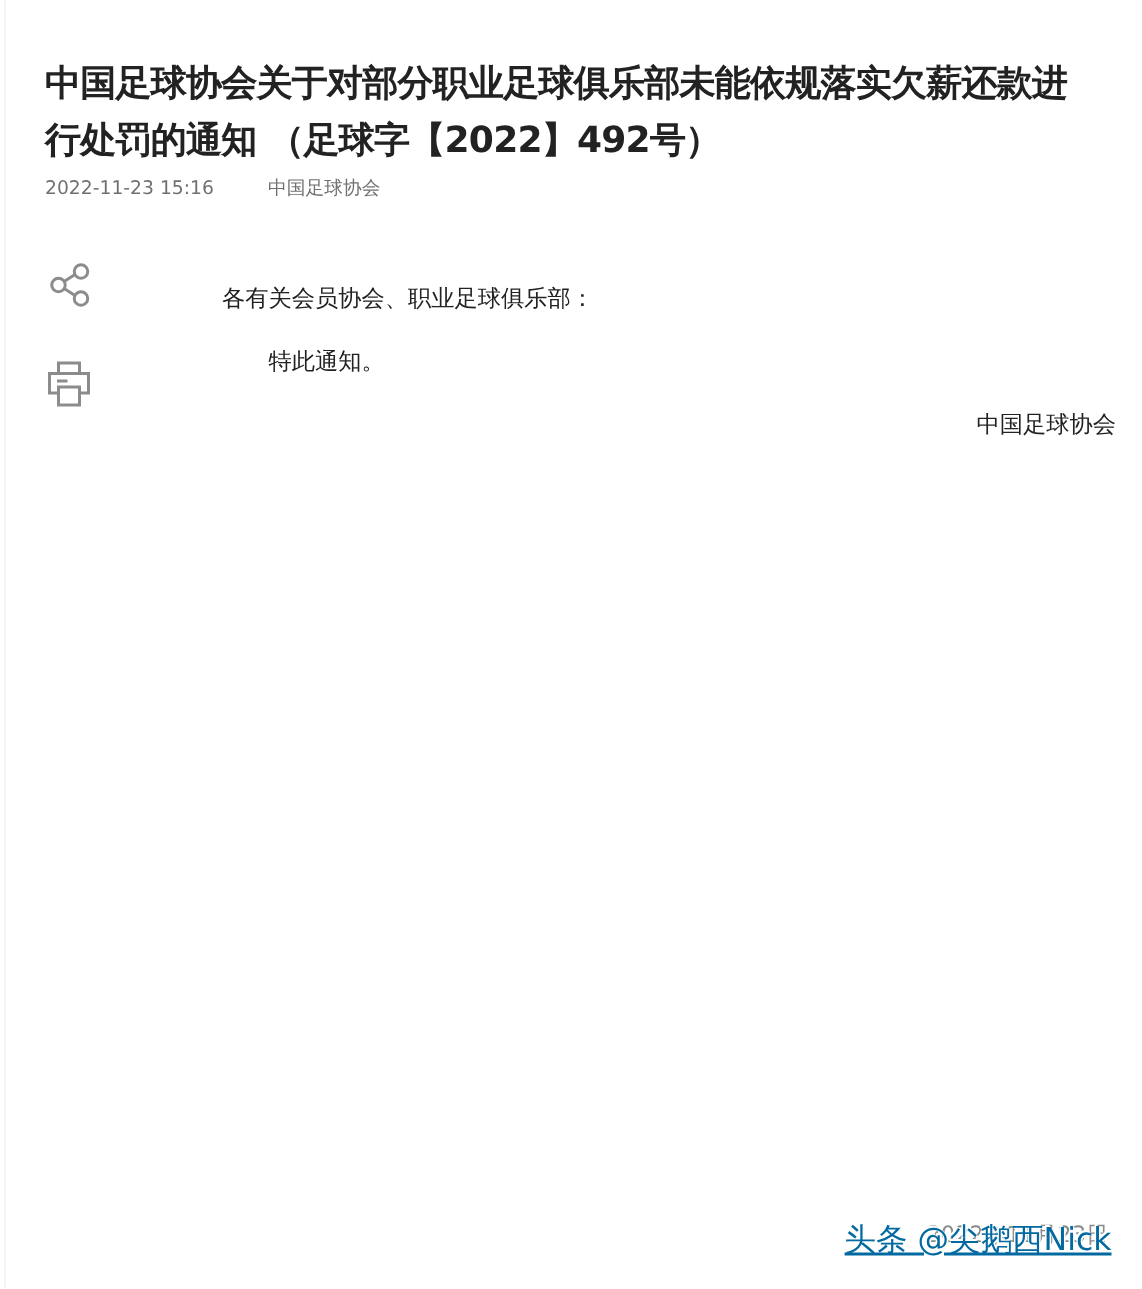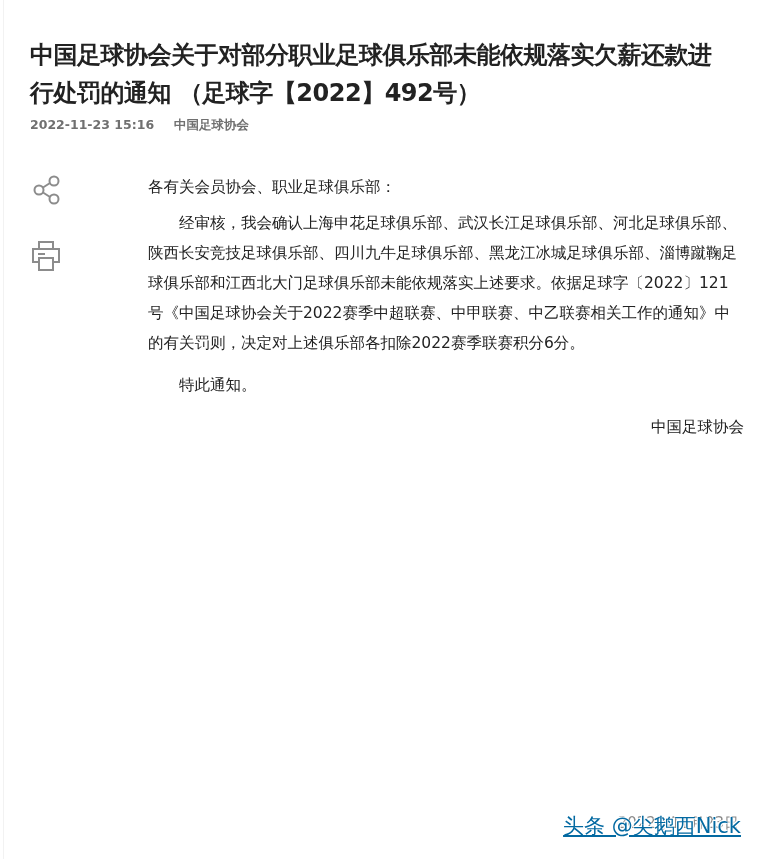--- a/index.html
+++ b/index.html
@@ -4,27 +4,27 @@
 <style>
   * { box-sizing: border-box; margin: 0; padding: 0; }
   html, body { width: 761px; height: 859px; background: #ffffff; overflow: hidden; }
   body { font-family: "DejaVu Sans", "Liberation Sans", sans-serif; color: #222222; position: relative; }
   .left-rule { position: absolute; left: 3px; top: 0; width: 1px; height: 859px; background: #f2f2f2; }
   .title {
     position: absolute; left: 30px; top: 36px; width: 700px;
     font-size: 24px; line-height: 38px; font-weight: bold; color: #222222;
     letter-spacing: -0.5px;
   }
-  .meta { position: absolute; left: 30px; top: 117px; font-size: 12.5px; color: #707070; display: flex; gap: 20px; font-weight: bold; }
+  .meta { position: absolute; left: 30px; top: 117px; font-size: 12.5px; color: #707070; display: flex; gap: 36px; }
   .side-tools { position: absolute; left: 28px; top: 170px; width: 40px; }
   .tool { width: 36px; height: 36px; display: flex; align-items: center; justify-content: center; cursor: pointer; }
   .tool.share { position: absolute; top: 2px; }
   .tool.print { position: absolute; top: 68px; }
   .article { position: absolute; left: 148px; top: 172px; width: 596px; font-size: 15.5px; line-height: 30px; color: #222222; }
-  .article p { margin-bottom: 12px; }
+  .article p { margin-bottom: 12px; margin-top: 12px; }
   .article p.indent { text-indent: 31px; }
   .article p.greet { margin-bottom: 6px; }
   .signature { text-align: right; margin-top: 10px; }
   .watermark {
     position: absolute; right: 20px; top: 812px; font-size: 21px; color: #0369a1;
     text-shadow: 0 0 1px #ffffff, 1px 1px 0 #ffffff, -1px -1px 0 #ffffff;
     text-decoration: underline;
   }
   .date-under { position: absolute; right: 22px; top: 814px; font-size: 15px; color: #8a8a8a; }
 </style>
@@ -55,19 +55,18 @@
       <rect x="10" y="3" width="14" height="7"></rect>
       <rect x="4" y="10" width="26" height="13"></rect>
       <line x1="9" y1="15" x2="16" y2="15"></line>
       <rect x="10" y="19" width="14" height="12" fill="#ffffff"></rect>
     </svg>
   </div>
 </div>
 
 <div class="article">
   <p class="greet">各有关会员协会、职业足球俱乐部：</p>
-  <p class="indent">经审核，我会确认上海申花足球俱乐部、武汉长江足球俱乐部、河北足球俱乐部、陕西长安竞技足球俱乐部、四川九牛足球俱乐部、黑龙江冰城足球俱乐部、淄博蹴鞠足球俱乐部和江西北大门足球俱乐部未能依规落实上述要求。依据足球字〔2022〕121号《中国足球协会关于2022赛季中超联赛、中甲联赛、中乙联赛相关工作的通知》中的有关罚则，决定对上述俱乐部各扣除2022赛季联赛积分6分。</p>
   <p class="indent">特此通知。</p>
   <p class="signature">中国足球协会</p>
 </div>
 
 <div class="date-under">2022年11月23日</div>
 <div class="watermark">头条 @尖鹅西Nick</div>
 
 </body></html>

